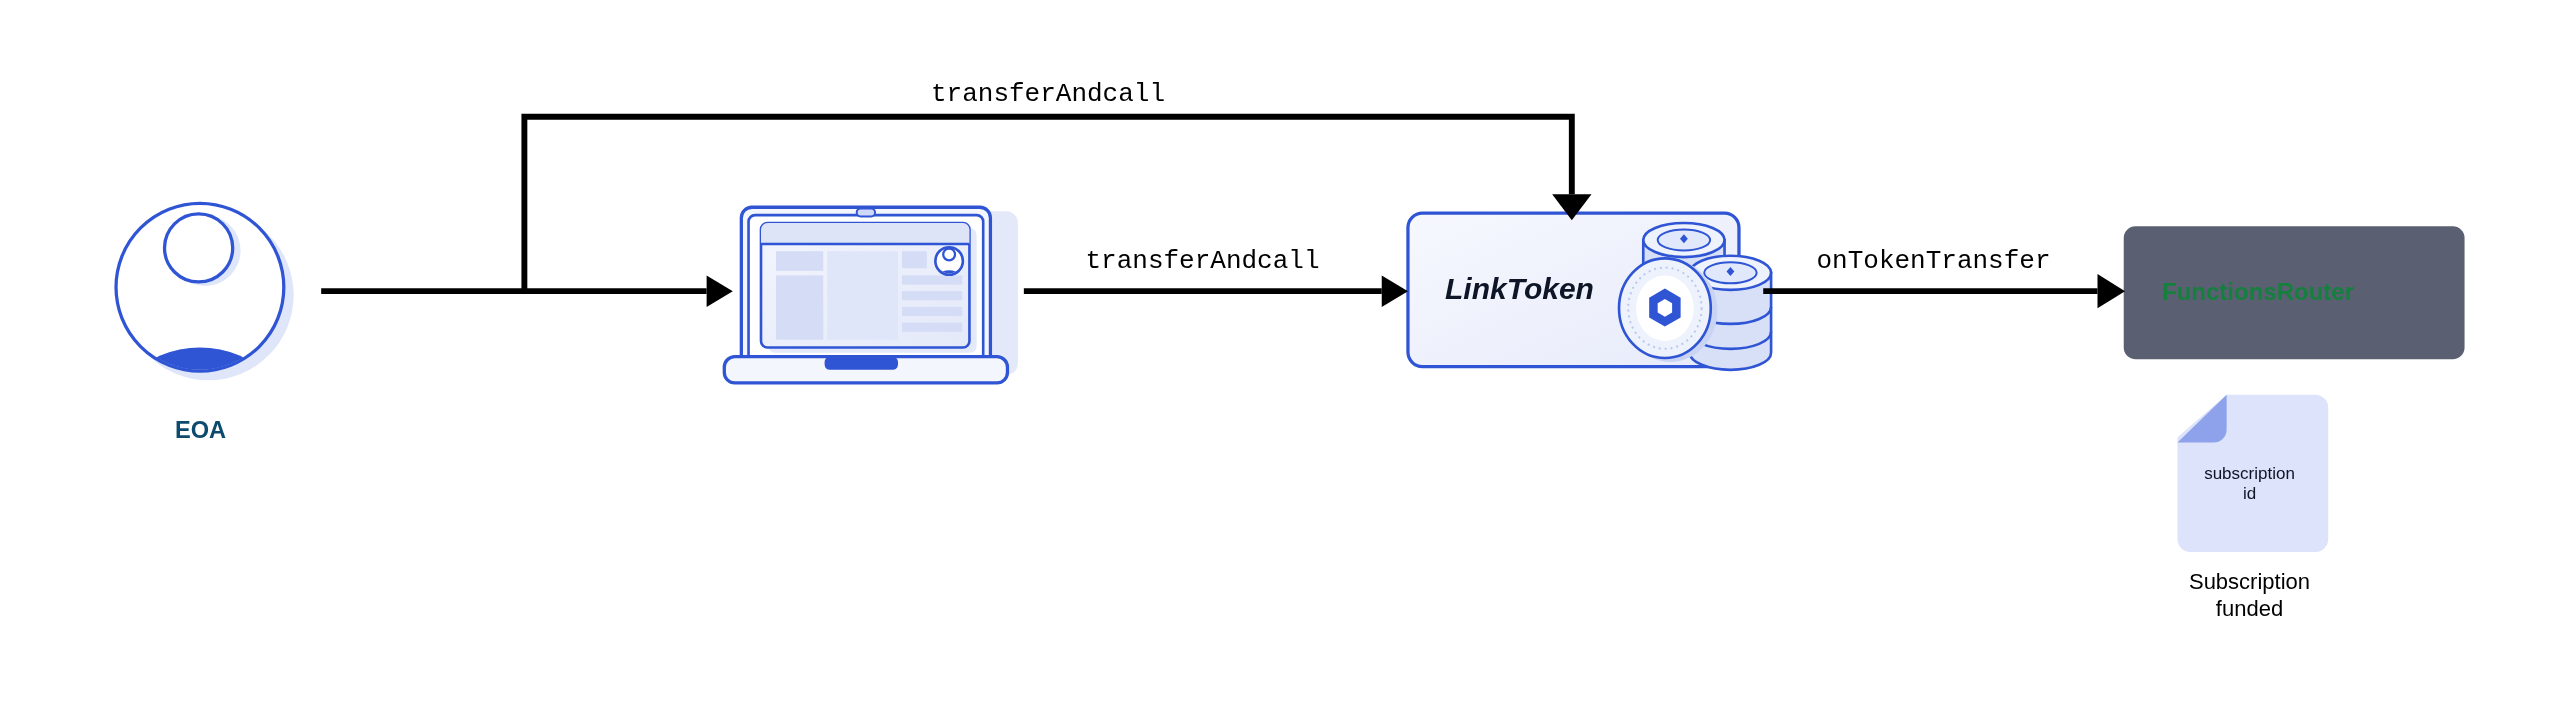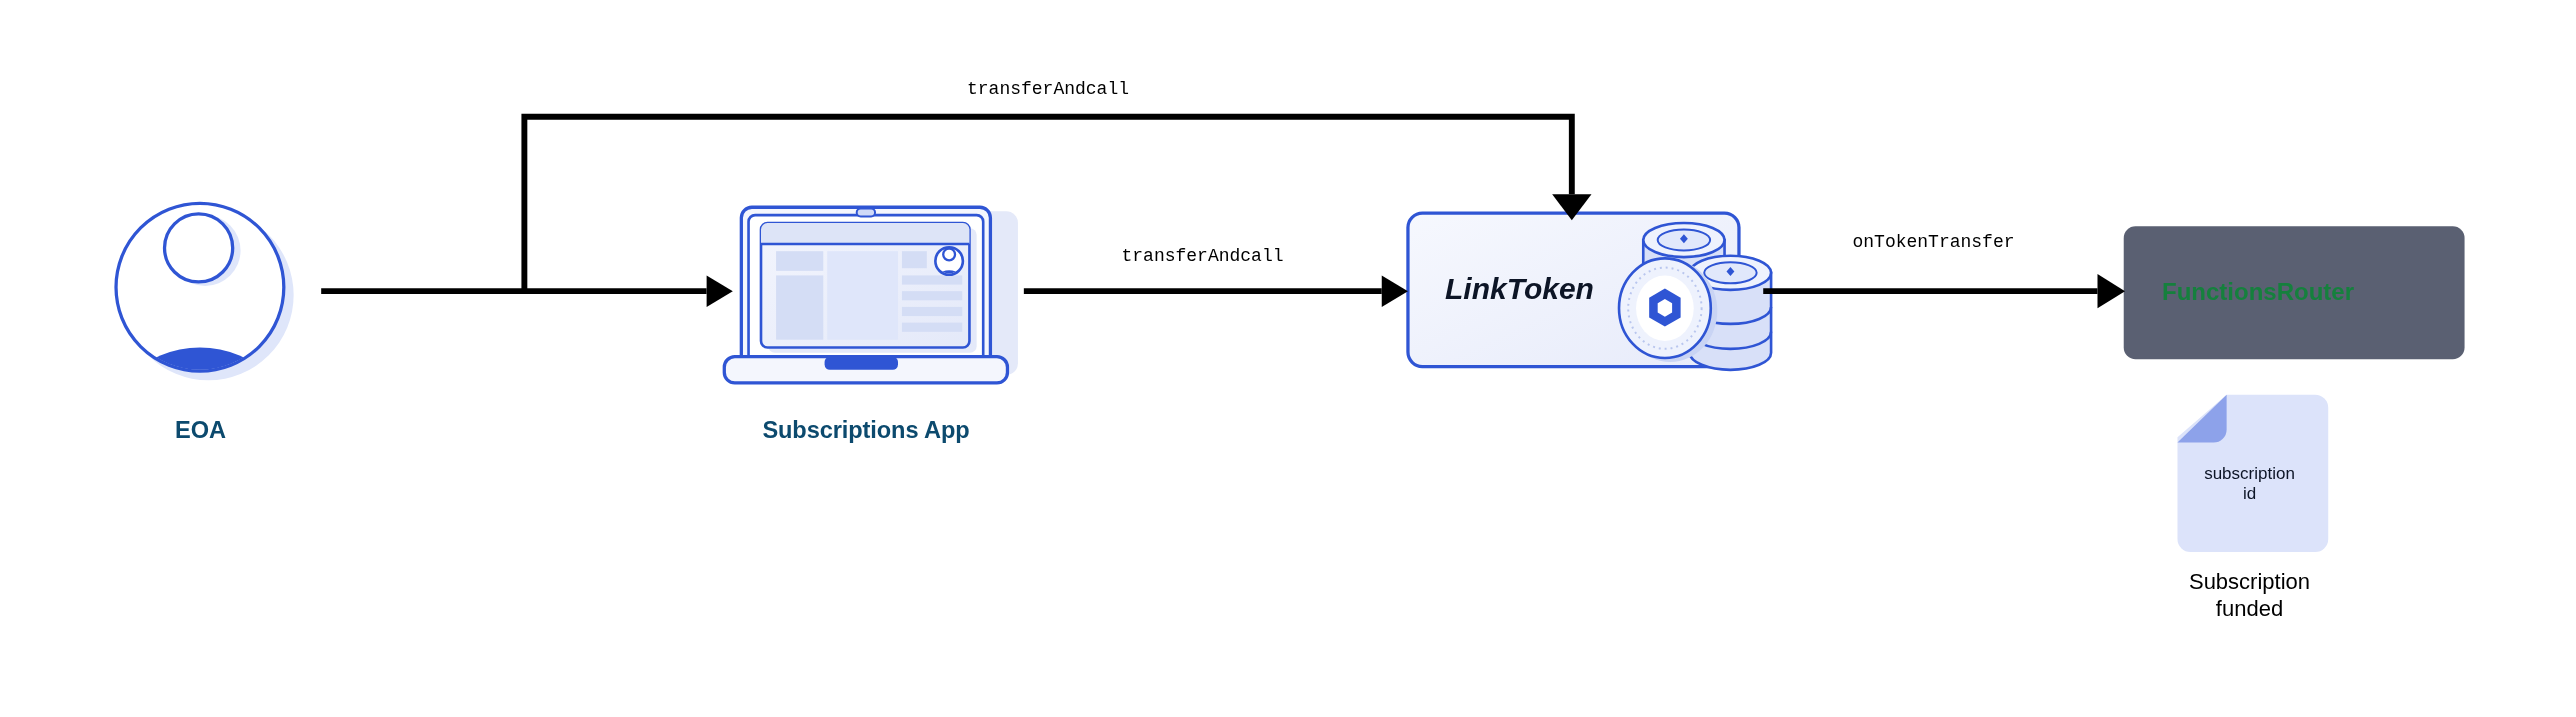--- a/index.html
+++ b/index.html
@@ -34,21 +34,21 @@
     font-weight: bold;
     font-size: 23.6px;
     letter-spacing: -0.1px;
     white-space: nowrap;
   }
   .edge-label {
     position: absolute;
     text-align: center;
     color: #000000;
     font-family: "Liberation Mono", monospace;
-    font-size: 18px;
+    font-size: 26px;
     white-space: nowrap;
   }
   .doc-caption {
     position: absolute;
     text-align: center;
     color: #000000;
     font-family: "Liberation Sans", sans-serif;
     font-size: 22px;
     line-height: 1.22;
   }
@@ -208,31 +208,30 @@
     </g>
 
     <g>
       <line x1="2690" y1="444" x2="3200" y2="444" stroke="#000000" stroke-width="9"></line>
       <path d="M3200 418 l42 26 l-42 26 z" fill="#000000"></path>
     </g>
   </svg>
 
   <div class="node-label" style="left:102px; top:417px; width:197px;">EOA</div>
 
-  <div class="node-label" style="left:702px; top:417px; width:328px;">Subscriptions App</div>
 
   <div class="box-text" id="linktoken-text" style="left:1445px; top:272px;font-style:italic;">LinkToken</div>
 
   <div class="box-text" id="functionsrouter-text" style="left:2162px; top:278px;">FunctionsRouter</div>
 
   <div class="edge-label" style="left:897px; top:79px; width:302px;">transferAndcall</div>
 
   <div class="edge-label" style="left:1065px; top:246px; width:275px;">transferAndcall</div>
 
-  <div class="edge-label" style="left:1799px; top:232px; width:269px;">onTokenTransfer</div>
+  <div class="edge-label" style="left:1799px; top:246px; width:269px;">onTokenTransfer</div>
 
   <div class="doc-inner-text" style="left:2171px; top:464px; width:157px;">
     <div>subscription</div>
     <div>id</div>
   </div>
 
   <div class="doc-caption" style="left:2125px; top:569px; width:249px;">
     <div>Subscription</div>
     <div>funded</div>
   </div>

